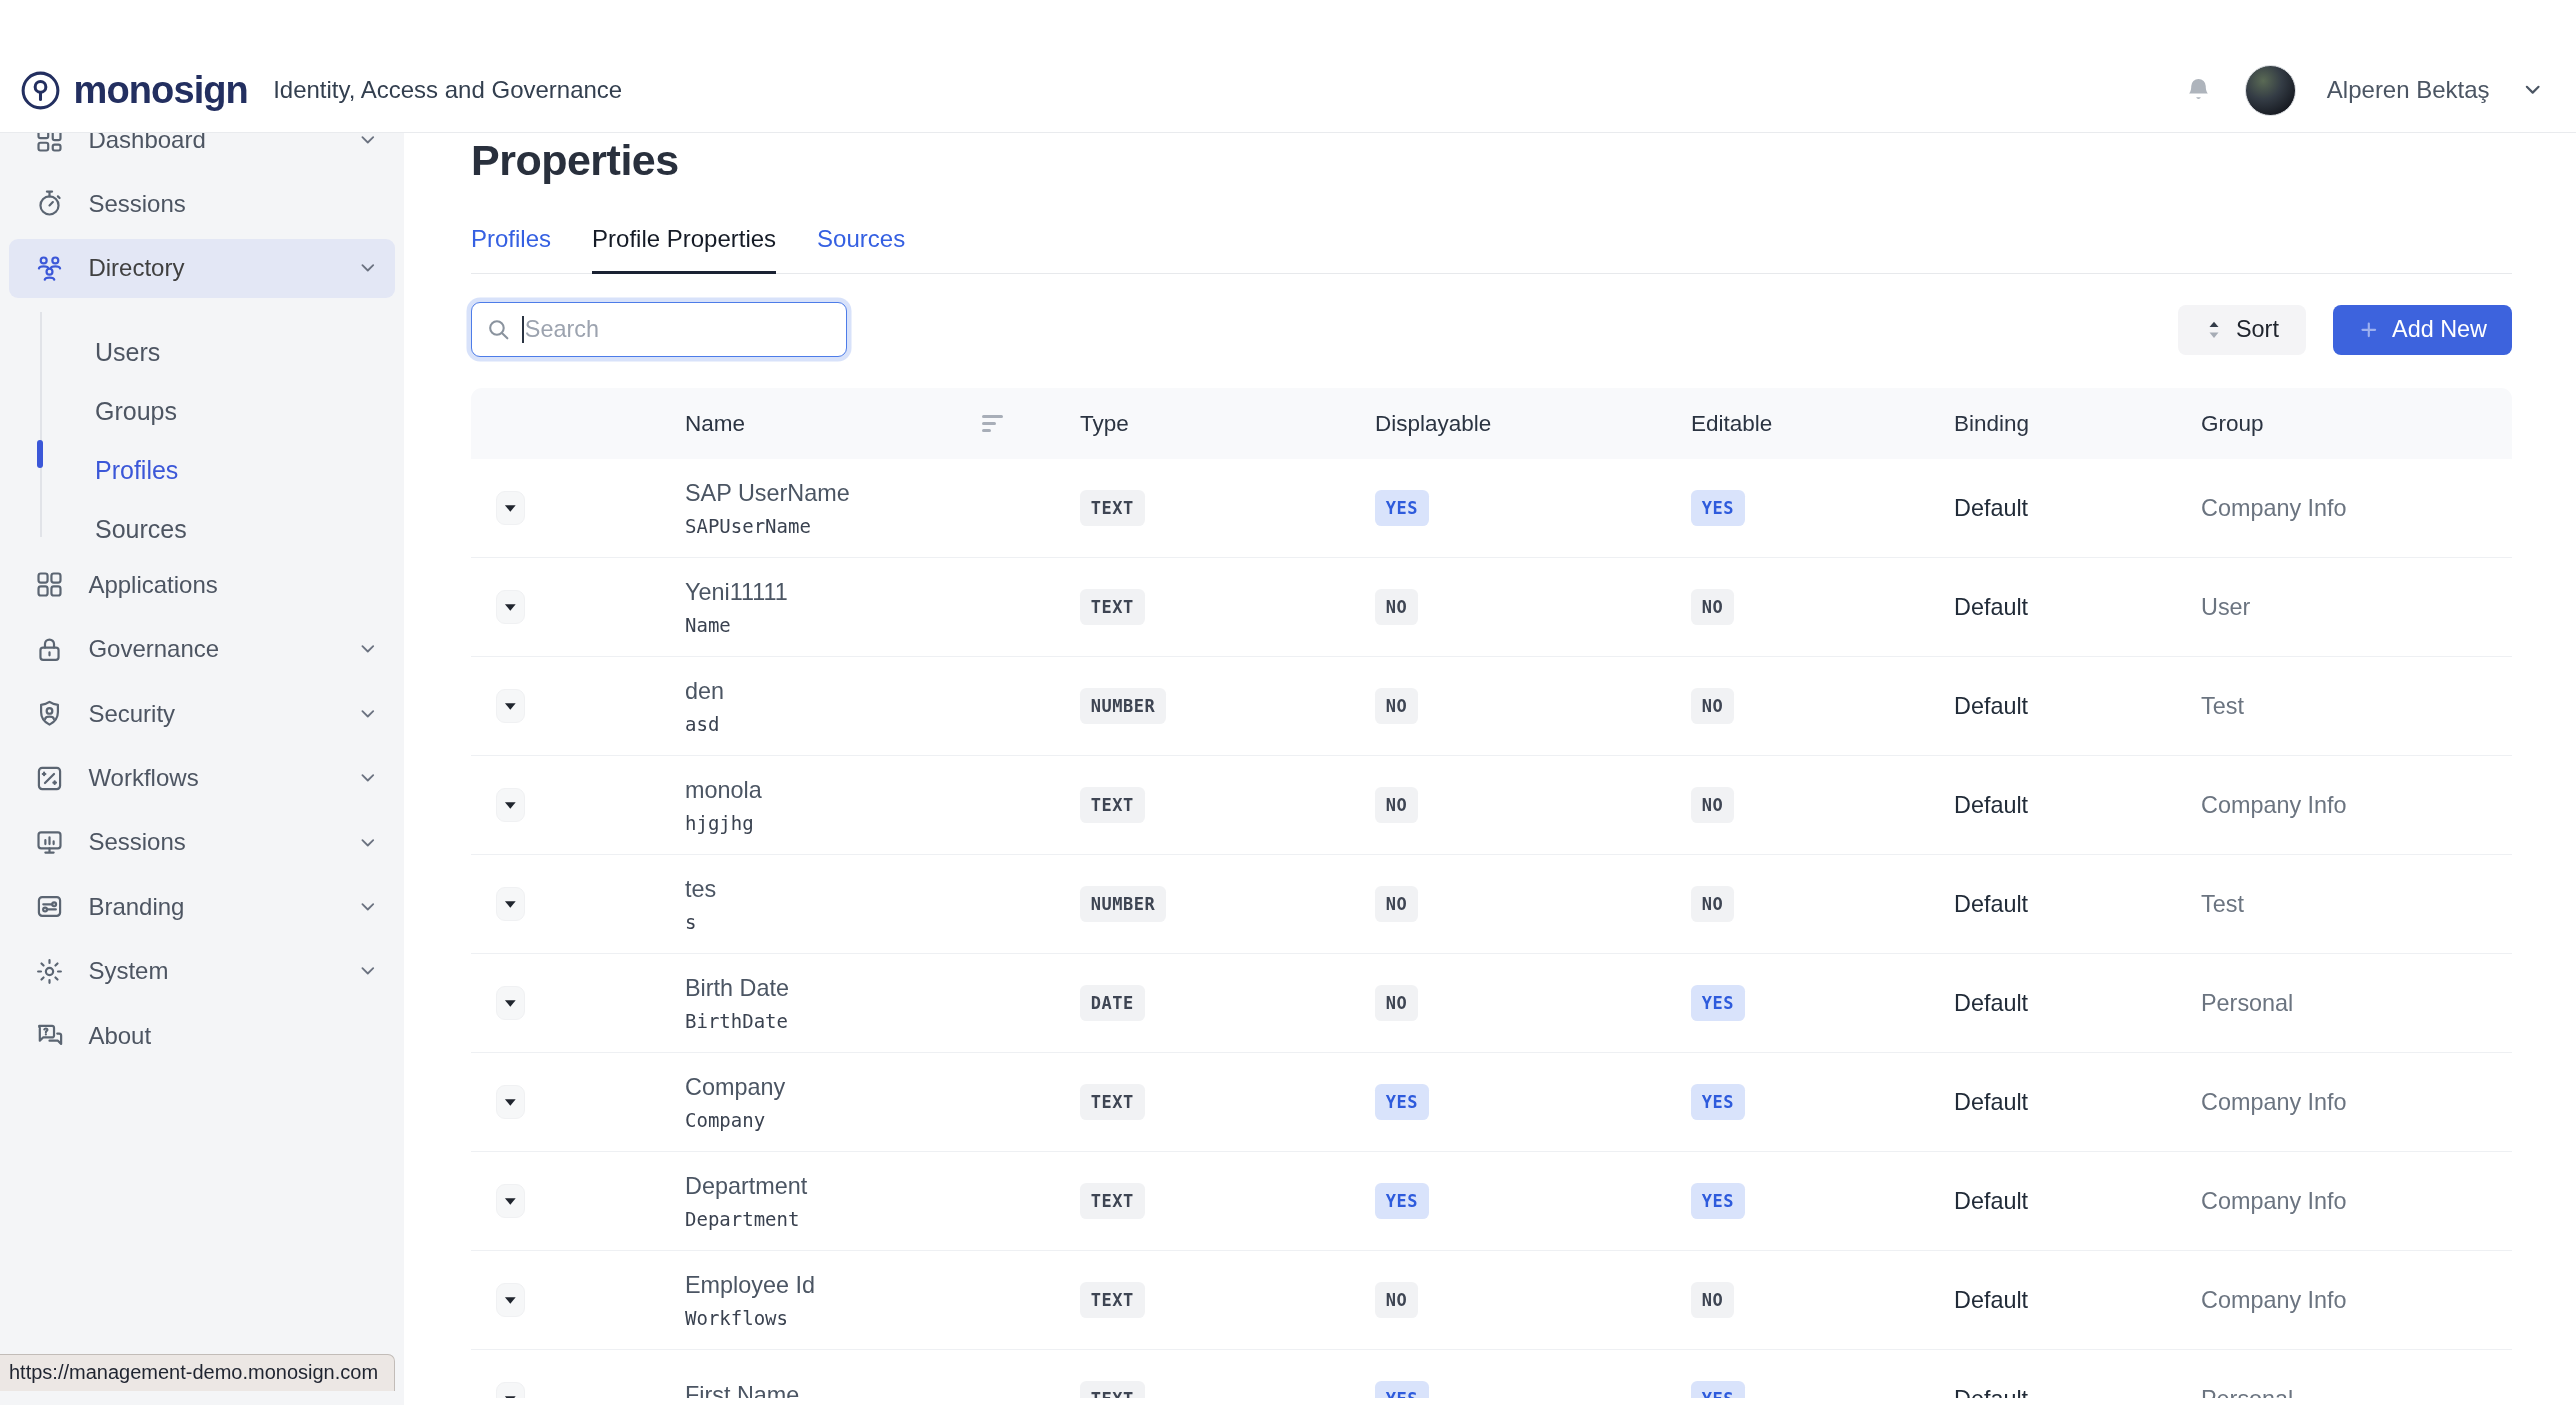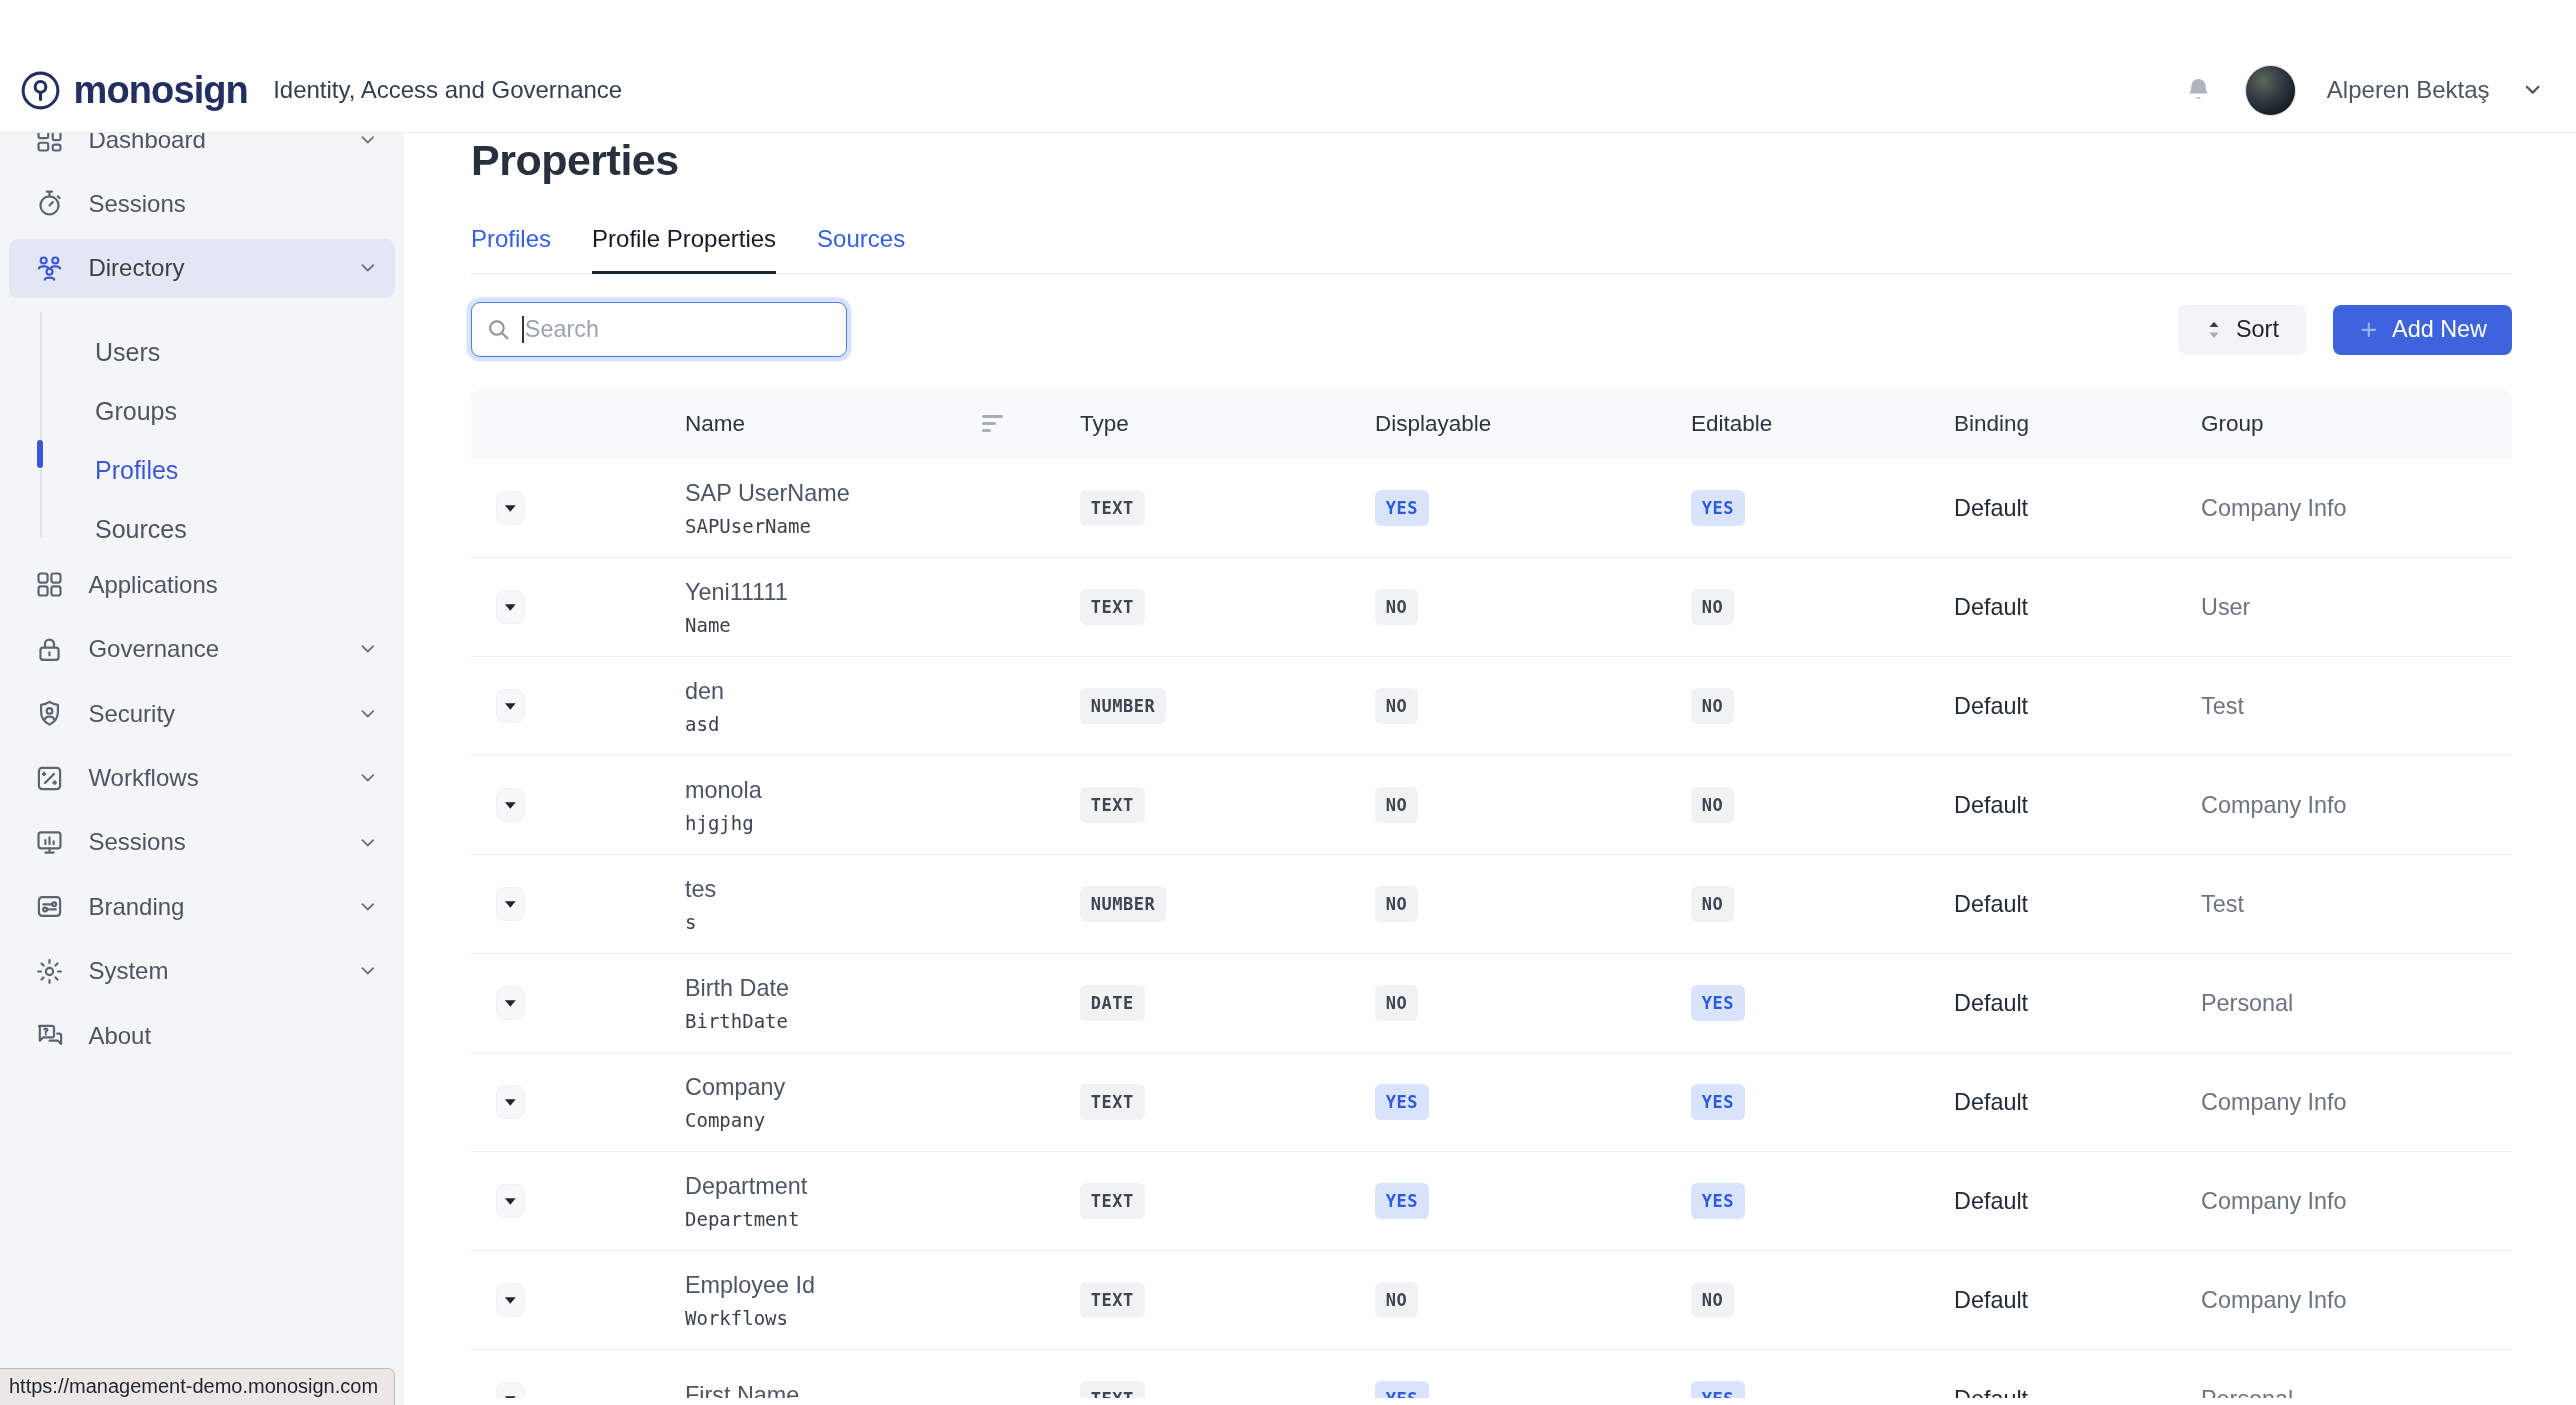--- a/index.html
+++ b/index.html
@@ -81,21 +81,21 @@
   .caret-btn svg{width:12.6px;height:9px;}
   .ncell .nmain{font-size:23.4px;color:#4B5563;line-height:1.2;}
   .ncell .ncode{font-size:19px;color:#3A4250;font-family:"DejaVu Sans Mono",monospace;margin-top:7.2px;}
   .badge{display:inline-block;font-family:"DejaVu Sans Mono",monospace;font-weight:700;font-size:17px;
     color:#3E4553;background:#F1F2F4;border-radius:6.3px;padding:8px 10.8px;letter-spacing:0.5px;}
   .badge.yes{background:#D9E3FB;color:#2E5BDC;}
   .binding-cell{font-size:23.4px;color:#212B38;}
   .group-cell{font-size:23.4px;color:#6B7480;}
 
   
-  .status-tip{position:absolute;left:0;bottom:0;z-index:20;background:#ECE7E4;border:0.9px solid #C2BCB8;
+  .status-tip{position:absolute;left:0;bottom:14px;z-index:20;background:#ECE7E4;border:0.9px solid #C2BCB8;
     border-left:none;border-bottom:none;border-radius:0 7.2px 0 0;padding:6.3px 16px 7.2px 9px;
     font-size:20px;color:#1F2430;}
 
   svg .st{stroke:#5B6572;stroke-width:1.7;fill:none;stroke-linecap:round;stroke-linejoin:round;}
   svg .stb{stroke:#3B57D8;stroke-width:1.7;fill:none;stroke-linecap:round;stroke-linejoin:round;}
 </style>
 </head>
 <body>
 
 <div class="screen">

